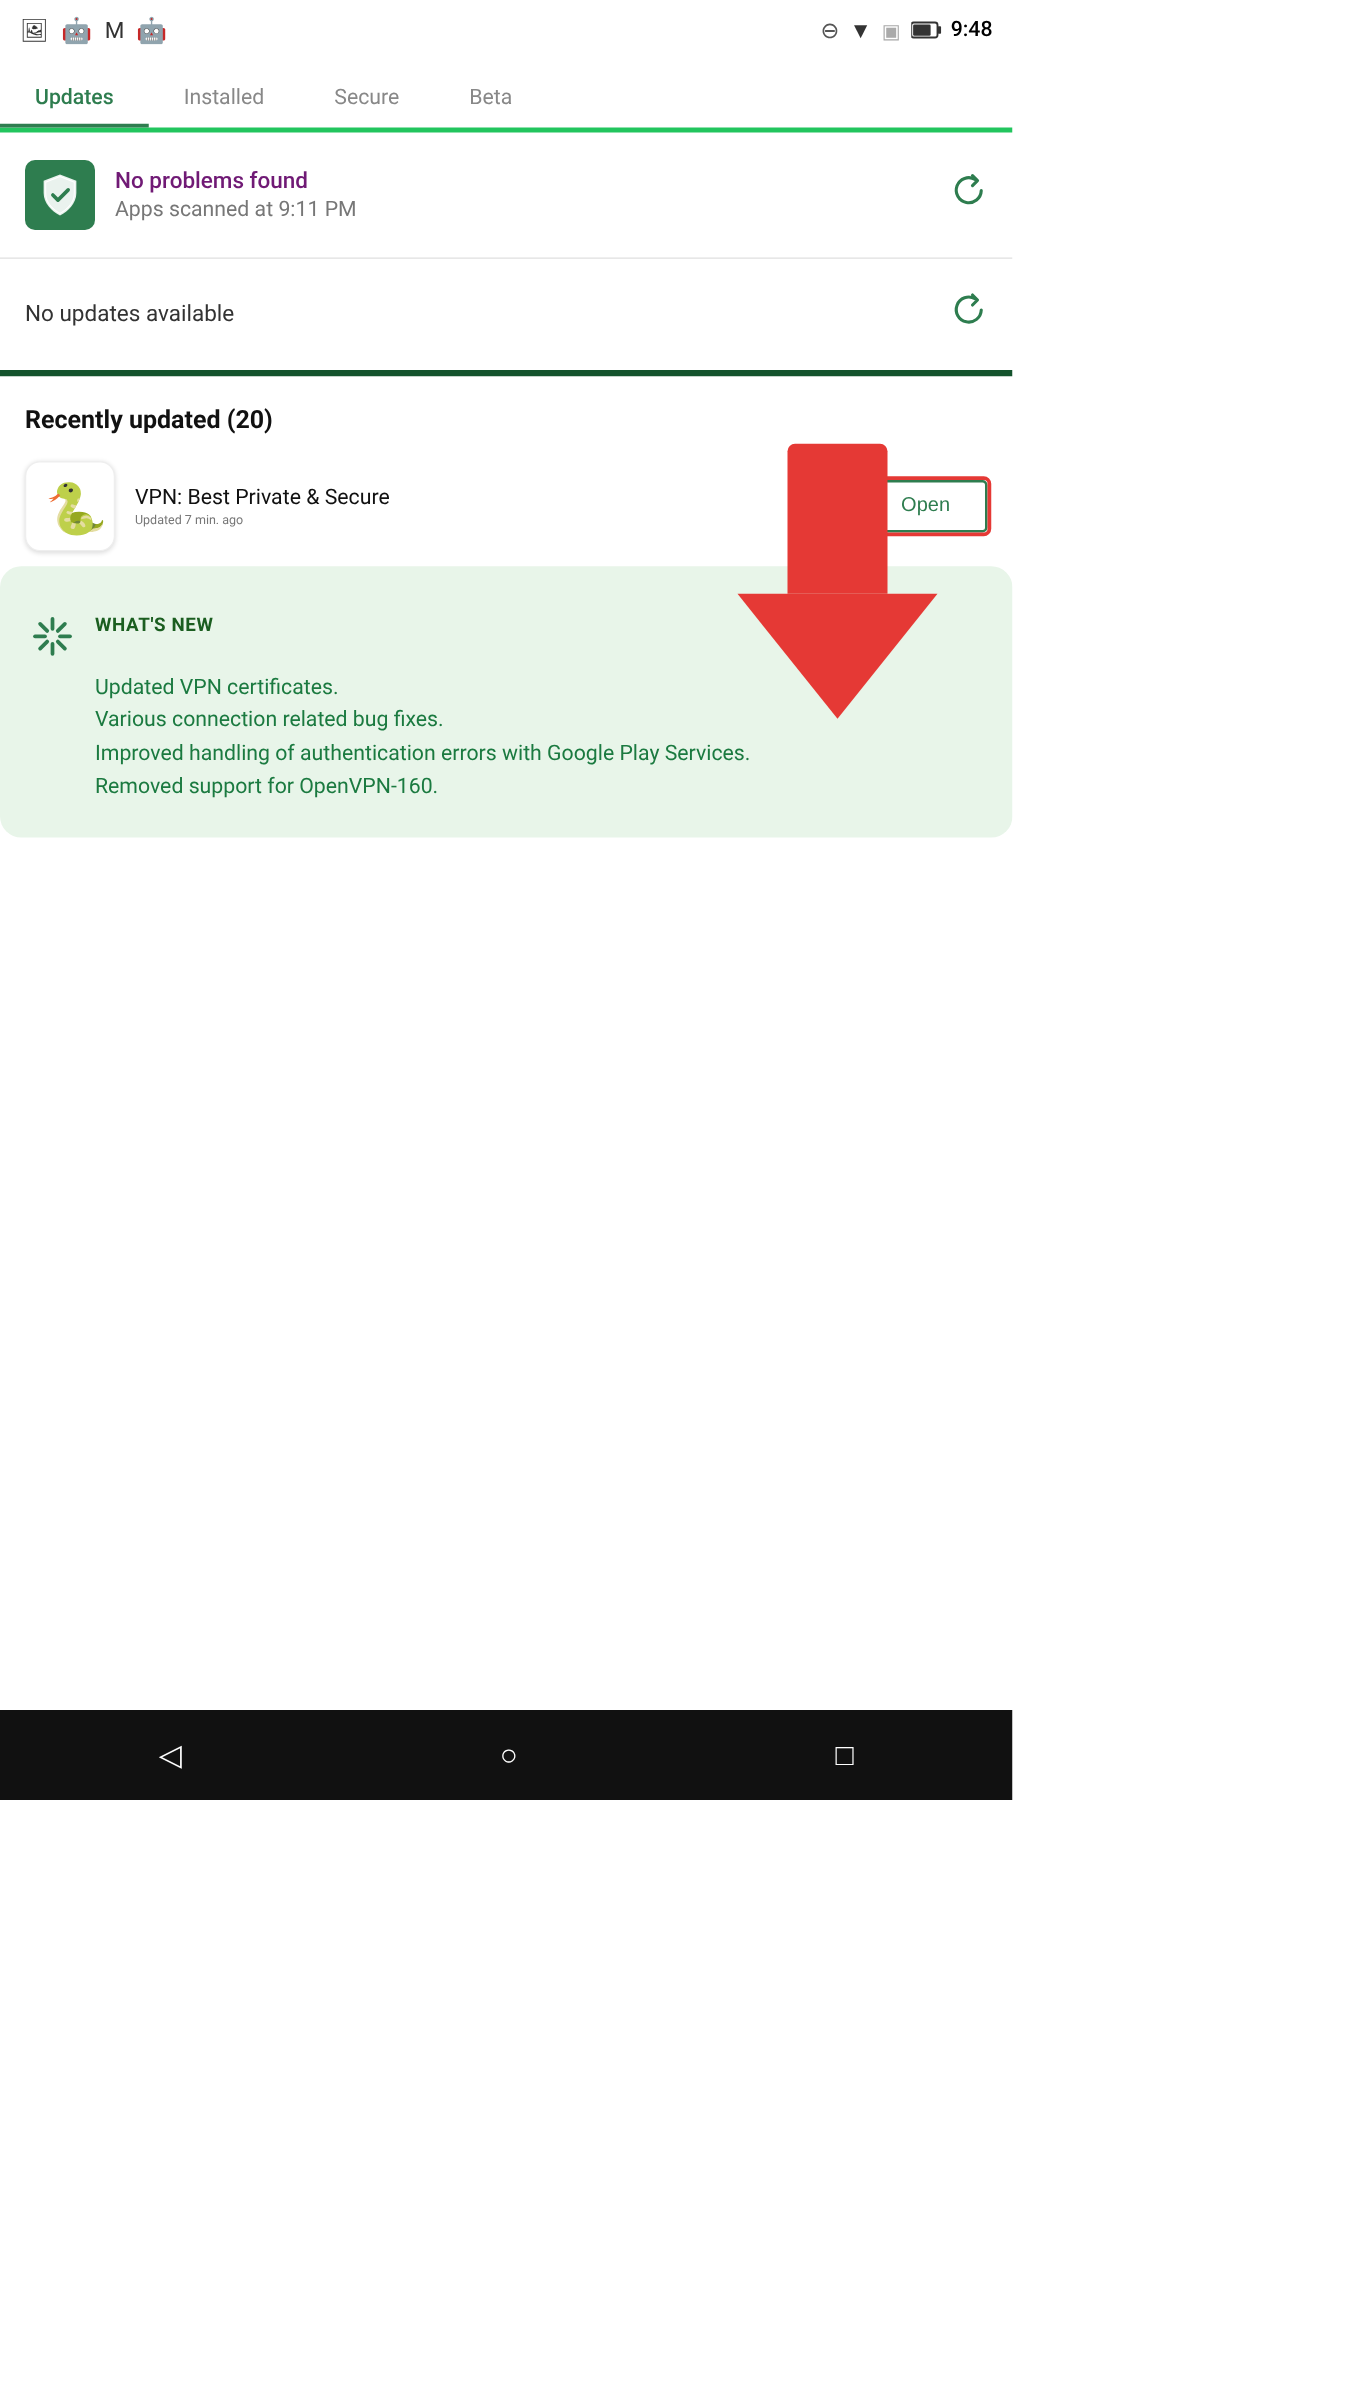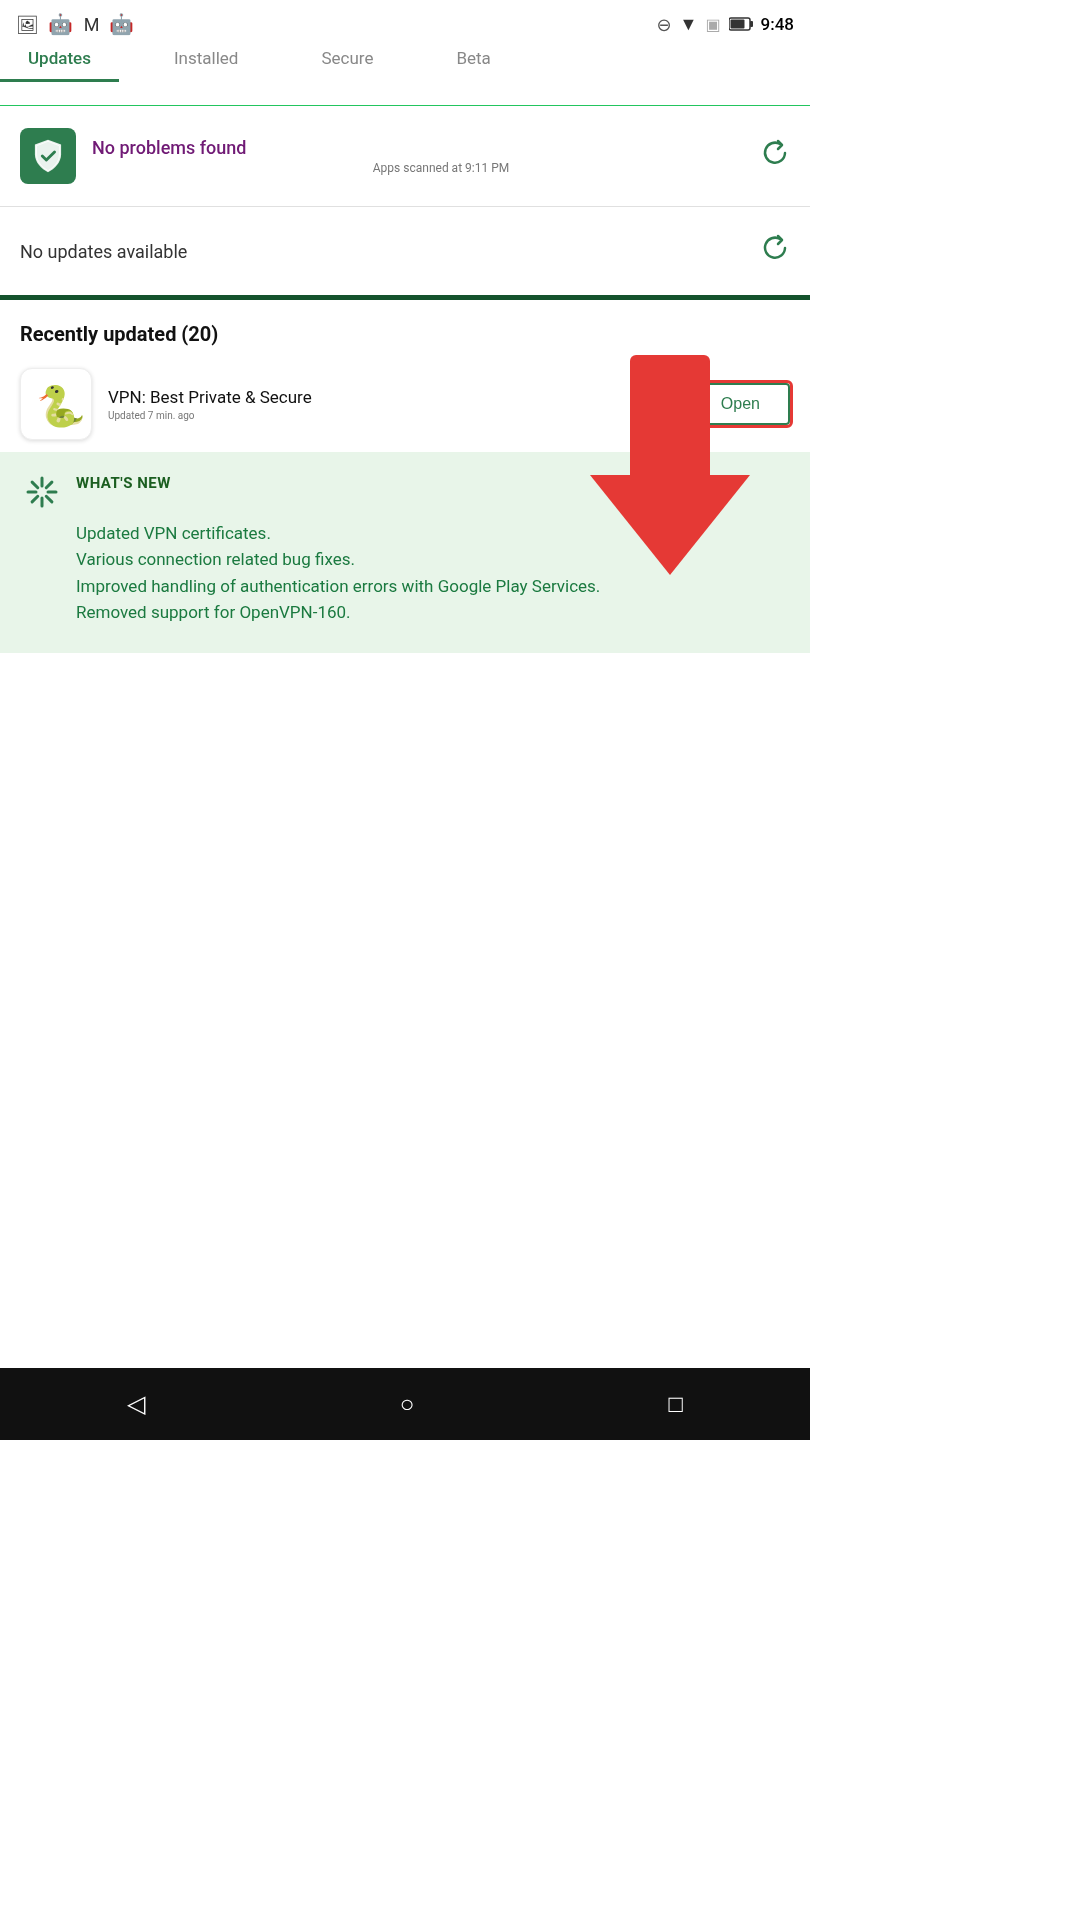--- a/index.html
+++ b/index.html
@@ -39,24 +39,23 @@
     }
     .status-time {
       font-size: 17px;
       font-weight: 500;
       color: #000;
     }
 
     
     .tabs {
       display: flex;
-      border-bottom: 1px solid #22c55e;
+      border-bottom: 4px solid #22c55e;
       height: 58px;
-      align-items: flex-start;
-      gap: 27px;
+      align-items: flex-end;
     }
     .tab {
       padding: 0 28px 14px;
       font-size: 17px;
       color: #888;
       cursor: pointer;
       position: relative;
       font-weight: 400;
     }
     .tab.active {
@@ -98,24 +97,23 @@
     }
     .security-text {
       flex: 1;
     }
     .security-title {
       font-size: 18px;
       font-weight: 500;
       color: #701a75;
     }
     .security-sub {
-      font-size: 12px;
+      font-size: 17px;
       color: #777;
       margin-top: 3px;
-      text-align: center;
     }
     .refresh-btn {
       color: #2e7d4f;
       font-size: 26px;
       cursor: pointer;
       position: absolute;
       right: 20px;
       top: 50%;
       transform: translateY(-50%);
     }
@@ -204,21 +202,22 @@
       cursor: pointer;
       white-space: nowrap;
       position: relative;
       z-index: 5;
     }
 
     
     .whats-new {
       background: #e8f5e9;
       margin: 0 0 0 0;
-      padding: 22px 24px 28px;
+      padding: 38px 24px 28px;
+      border-radius: 17px;
     }
     .whats-new-header {
       display: flex;
       align-items: flex-start;
       gap: 16px;
       margin-bottom: 10px;
     }
     .spinner-icon {
       width: 36px;
       height: 36px;

